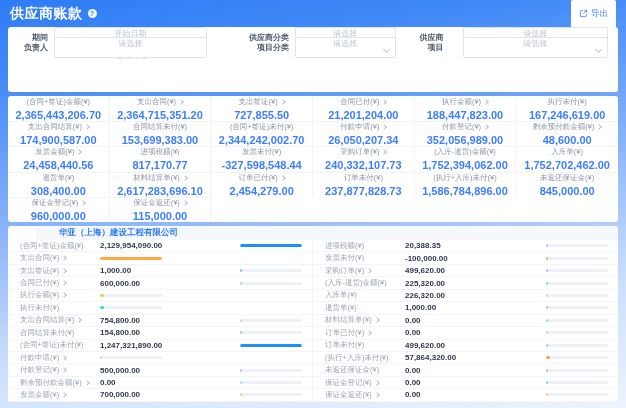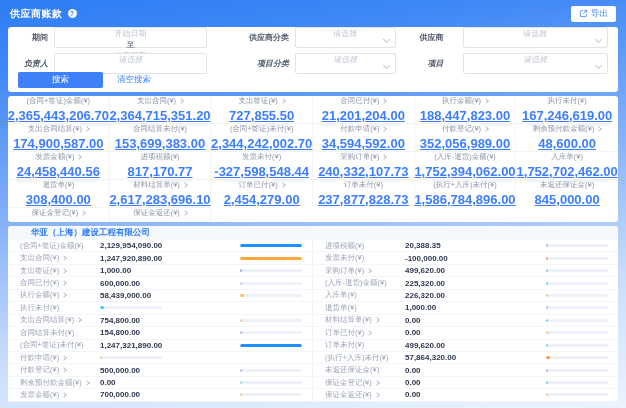--- a/index.html
+++ b/index.html
@@ -4,55 +4,55 @@
 <style>
   html,body{margin:0;padding:0;}
   body{
     width:626px;height:408px;position:relative;overflow:hidden;
     font-family:"Liberation Sans","DejaVu Sans",sans-serif;
     background:linear-gradient(172deg,#2e7cf5 0%,#3f88f6 14%,#7fadf8 42%,#c7dcfb 72%,#ecf4fe 100%);
     -webkit-font-smoothing:antialiased;
   }
   
   .topbar{position:absolute;top:0;left:0;right:0;height:27px;display:flex;align-items:center;padding:0 10px;box-sizing:border-box;}
-  .page-title{color:#fff;font-size:10px;font-weight:bold;letter-spacing:.5px;}
+  .page-title{color:#fff;font-size:14px;font-weight:bold;letter-spacing:.5px;}
   .info-icon{width:9px;height:9px;margin-left:5px;border-radius:50%;background:rgba(255,255,255,.95);color:#2e7cf5;font-size:6.5px;font-weight:bold;line-height:9px;text-align:center;}
-  .export-btn{margin-left:auto;height:16px;background:#fff;border:none;border-radius:2px;display:flex;align-items:center;gap:3px;padding:0 8px;cursor:pointer;color:#3c82f7;font-size:8.5px;font-family:inherit;}
+  .export-btn{margin-left:auto;height:28px;background:#fff;border:none;border-radius:2px;display:flex;align-items:center;gap:3px;padding:0 8px;cursor:pointer;color:#3c82f7;font-size:8.5px;font-family:inherit;}
   
   .panel{position:absolute;left:8px;right:8px;background:#fff;border-radius:3px;box-sizing:border-box;}
   .filter-panel{top:27px;height:65px;}
   .summary-panel{top:96px;height:126px;overflow:hidden;}
   .table-panel{top:226px;height:176px;overflow:hidden;}
   
   .frow{position:absolute;left:0;right:0;display:flex;align-items:center;padding:0 10px;box-sizing:border-box;}
-  .frow1{top:0;}  .frow2{top:26px;font-style:italic;}  .frow3{top:45px;}
+  .frow1{top:0;}  .frow2{top:10px;}  .frow3{top:45px;}
   .flabel{font-size:8px;color:#4e5969;font-weight:600;text-align:right;flex:0 0 auto;}
   .l1{width:30px;margin-right:6px;}
   .l2{width:58px;margin-left:24px;margin-right:6px;}
   .l3{width:40px;margin-left:8px;margin-right:19px;}
   .fld{height:21px;border:1px solid #dfe3ea;border-radius:2px;display:flex;align-items:center;padding:0 6px;box-sizing:border-box;background:#fff;cursor:pointer;flex-direction:column;}
   .fld .ph{font-size:8px;color:#bcc3cf;}
   .fld-date{width:160px;justify-content:space-between;}
   .fld-owner{width:160px;}
   .fld-cat{width:105px;}
   .fld-wide{width:152px;}
   .sep{font-size:8px;color:#4e5969;}
   .chev-down{width:4px;height:4px;border-right:1px solid #c2c9d6;border-bottom:1px solid #c2c9d6;transform:rotate(45deg);margin-left:auto;margin-top:-2px;flex:0 0 auto;}
   .search-btn{width:85px;height:16px;background:#3d80f8;color:#fff;border:none;border-radius:2px;font-size:8.5px;font-family:inherit;cursor:pointer;}
   .clear-link{margin-left:14px;font-size:8.5px;color:#3d80f8;cursor:pointer;}
   
   .summary-grid{display:grid;grid-template-columns:repeat(6,1fr);grid-template-rows:repeat(5,1fr);height:100%;}
   .card{display:flex;flex-direction:column;align-items:center;justify-content:center;gap:2px;border-right:1px solid #f2f4f8;border-top:1px solid #f2f4f8;min-width:0;}
   .card:nth-child(-n+6){border-top:none;}
   .card:nth-child(6n){border-right:none;}
   .card-label{font-size:7.5px;color:#8b94a7;display:flex;align-items:center;white-space:nowrap;}
-  .card-value{font-size:13px;font-weight:bold;color:#3d7eff;white-space:nowrap;text-decoration:underline;}
+  .card-value{font-size:11px;font-weight:bold;color:#3d7eff;white-space:nowrap;}
   .chev-right{display:inline-block;width:3px;height:3px;border-top:1px solid #b9c0cc;border-right:1px solid #b9c0cc;transform:rotate(45deg);margin-left:3px;flex:0 0 auto;}
   
-  .company-row{height:14px;display:flex;align-items:center;padding:0 23px;background:#f5f8fd;border-radius:3px 3px 0 0;}
+  .company-row{height:14px;display:flex;align-items:center;padding:0 23px;background:#f5f8fd;border-radius:3px 3px 0 0;margin-left:28px;}
   .company-name{font-size:8.5px;font-weight:bold;color:#2e7cf6;}
   .tcols{display:flex;height:162px;}
   .tcol{width:50%;box-sizing:border-box;}
   .tcol-left{border-right:1px solid #f0f3f8;}
   .trow{display:flex;align-items:center;height:12.45px;border-bottom:1px solid #f3f5f9;padding:0 10px 0 12px;box-sizing:border-box;}
   .trow-label{flex:0 0 80px;font-size:7.5px;color:#9aa3b5;display:flex;align-items:center;white-space:nowrap;overflow:hidden;}
   .trow-value{flex:1;font-size:8px;font-weight:bold;color:#2e3850;white-space:nowrap;overflow:hidden;}
   .bar-track{flex:0 0 62px;height:3px;border-radius:2px;background:#edf1f7;position:relative;overflow:hidden;}
   .bar-fill{position:absolute;left:0;top:0;bottom:0;border-radius:2px;}
 </style>
@@ -103,24 +103,20 @@
     <div class="fld fld-cat">
       <span class="ph">请选择</span>
       <i class="chev-down"></i>
     </div>
     <span class="flabel l3">项目</span>
     <div class="fld fld-wide">
       <span class="ph">请选择</span>
       <i class="chev-down"></i>
     </div>
   </div>
-  <div class="frow frow3">
-    <button class="search-btn">搜索</button>
-    <span class="clear-link">清空搜索</span>
-  </div>
 </div>
 
 <div class="panel summary-panel">
   <div class="summary-grid">
       <div class="card">
         <div class="card-label">
           <span>(合同+签证)金额(¥)</span>
         </div>
         <div class="card-value">2,365,443,206.70</div>
       </div>
@@ -175,21 +171,21 @@
         <div class="card-label">
           <span>(合同+签证)未付(¥)</span>
         </div>
         <div class="card-value">2,344,242,002.70</div>
       </div>
       <div class="card">
         <div class="card-label">
           <span>付款申请(¥)</span>
           <i class="chev-right"></i>
         </div>
-        <div class="card-value">34,594,592.00</div>
+        <div class="card-value">26,050,207.34</div>
       </div>
       <div class="card">
         <div class="card-label">
           <span>付款登记(¥)</span>
           <i class="chev-right"></i>
         </div>
         <div class="card-value">352,056,989.00</div>
       </div>
       <div class="card">
         <div class="card-label">
@@ -304,21 +300,20 @@
           <div class="trow-value">2,129,954,090.00</div>
           <div class="bar-track">
             <div class="bar-fill" style="width: 100%; background: rgb(31, 143, 255);"></div>
           </div>
         </div>
         <div class="trow">
           <div class="trow-label">
             <span>支出合同(¥)</span>
             <i class="chev-right"></i>
           </div>
-          <div class="trow-value">1,247,920,890.00</div>
           <div class="bar-track">
             <div class="bar-fill" style="width: 100%; background: rgb(255, 169, 64);"></div>
           </div>
         </div>
         <div class="trow">
           <div class="trow-label">
             <span>支出签证(¥)</span>
             <i class="chev-right"></i>
           </div>
           <div class="trow-value">1,000.00</div>
@@ -334,21 +329,20 @@
           <div class="trow-value">600,000.00</div>
           <div class="bar-track">
             <div class="bar-fill" style="width: 4%; background: rgb(169, 212, 255);"></div>
           </div>
         </div>
         <div class="trow">
           <div class="trow-label">
             <span>执行金额(¥)</span>
             <i class="chev-right"></i>
           </div>
-          <div class="trow-value">58,439,000.00</div>
           <div class="bar-track">
             <div class="bar-fill" style="width: 6%; background: rgb(255, 197, 61);"></div>
           </div>
         </div>
         <div class="trow">
           <div class="trow-label">
             <span>执行未付(¥)</span>
           </div>
           <div class="bar-track">
             <div class="bar-fill" style="width: 6%; background: rgb(65, 200, 244);"></div>

